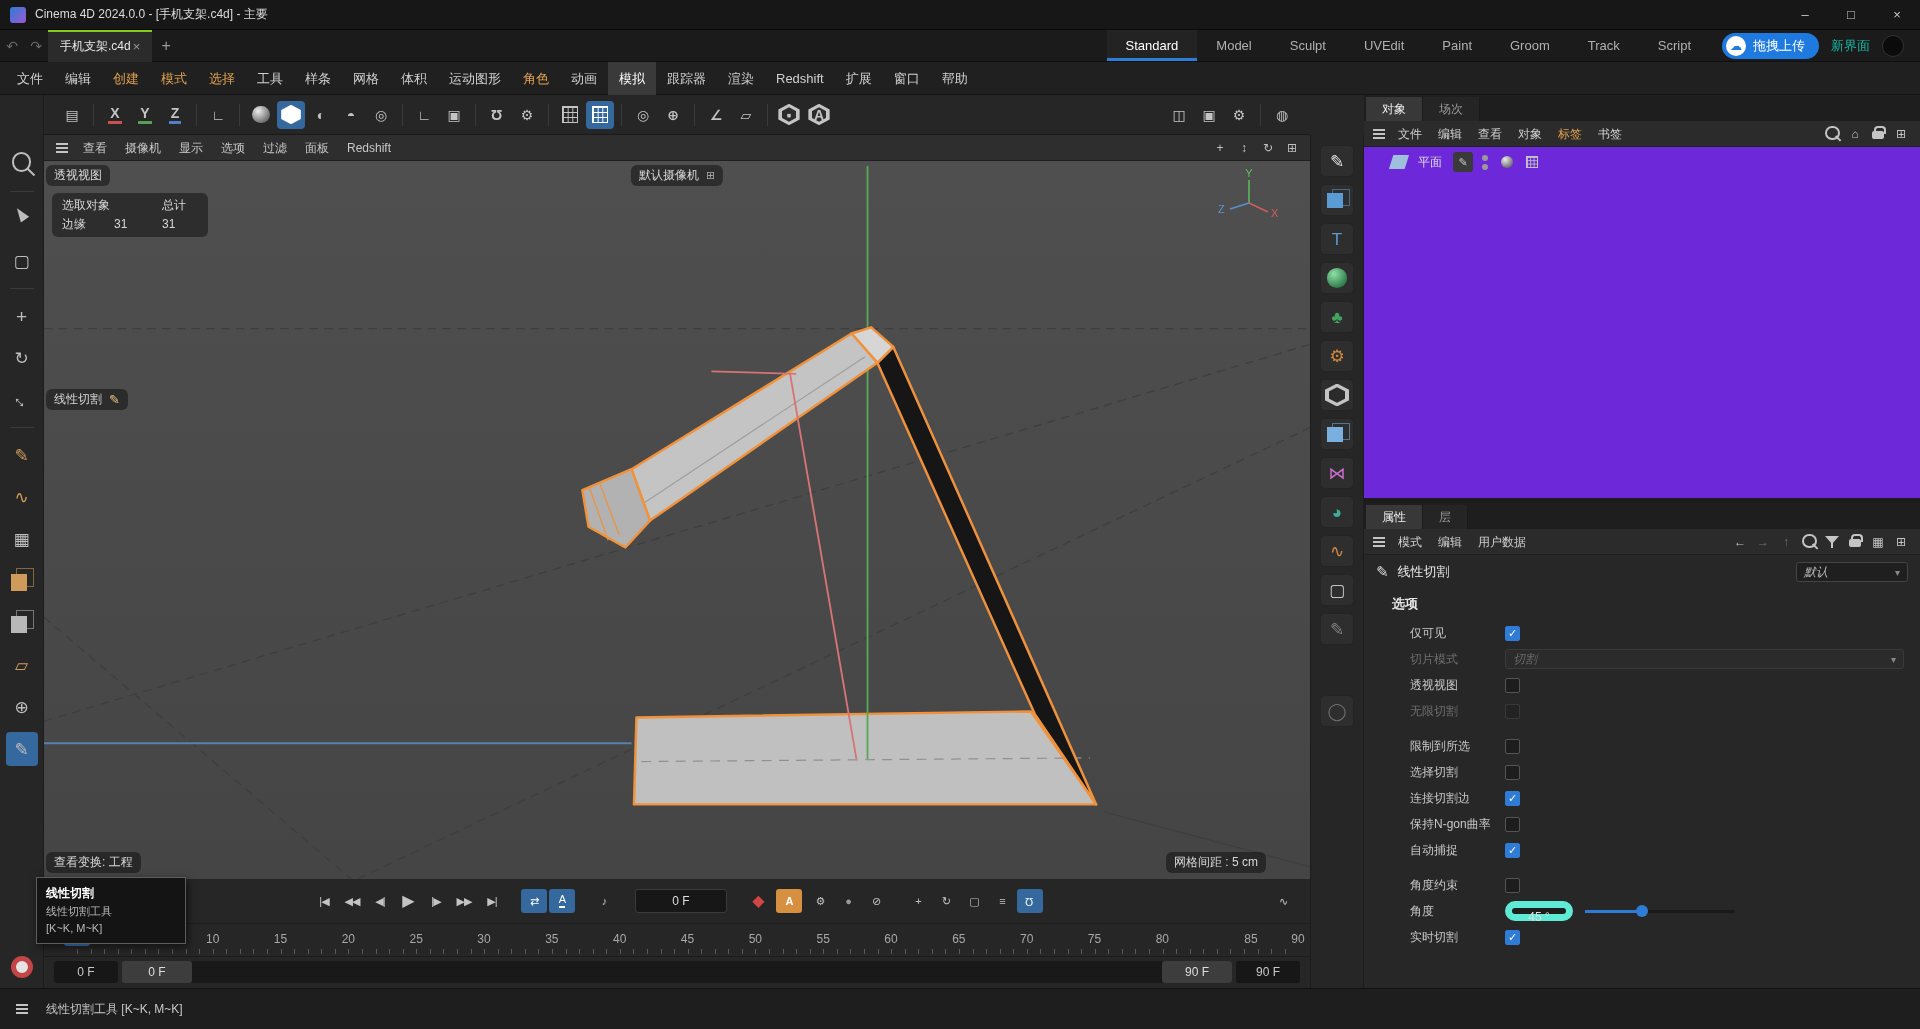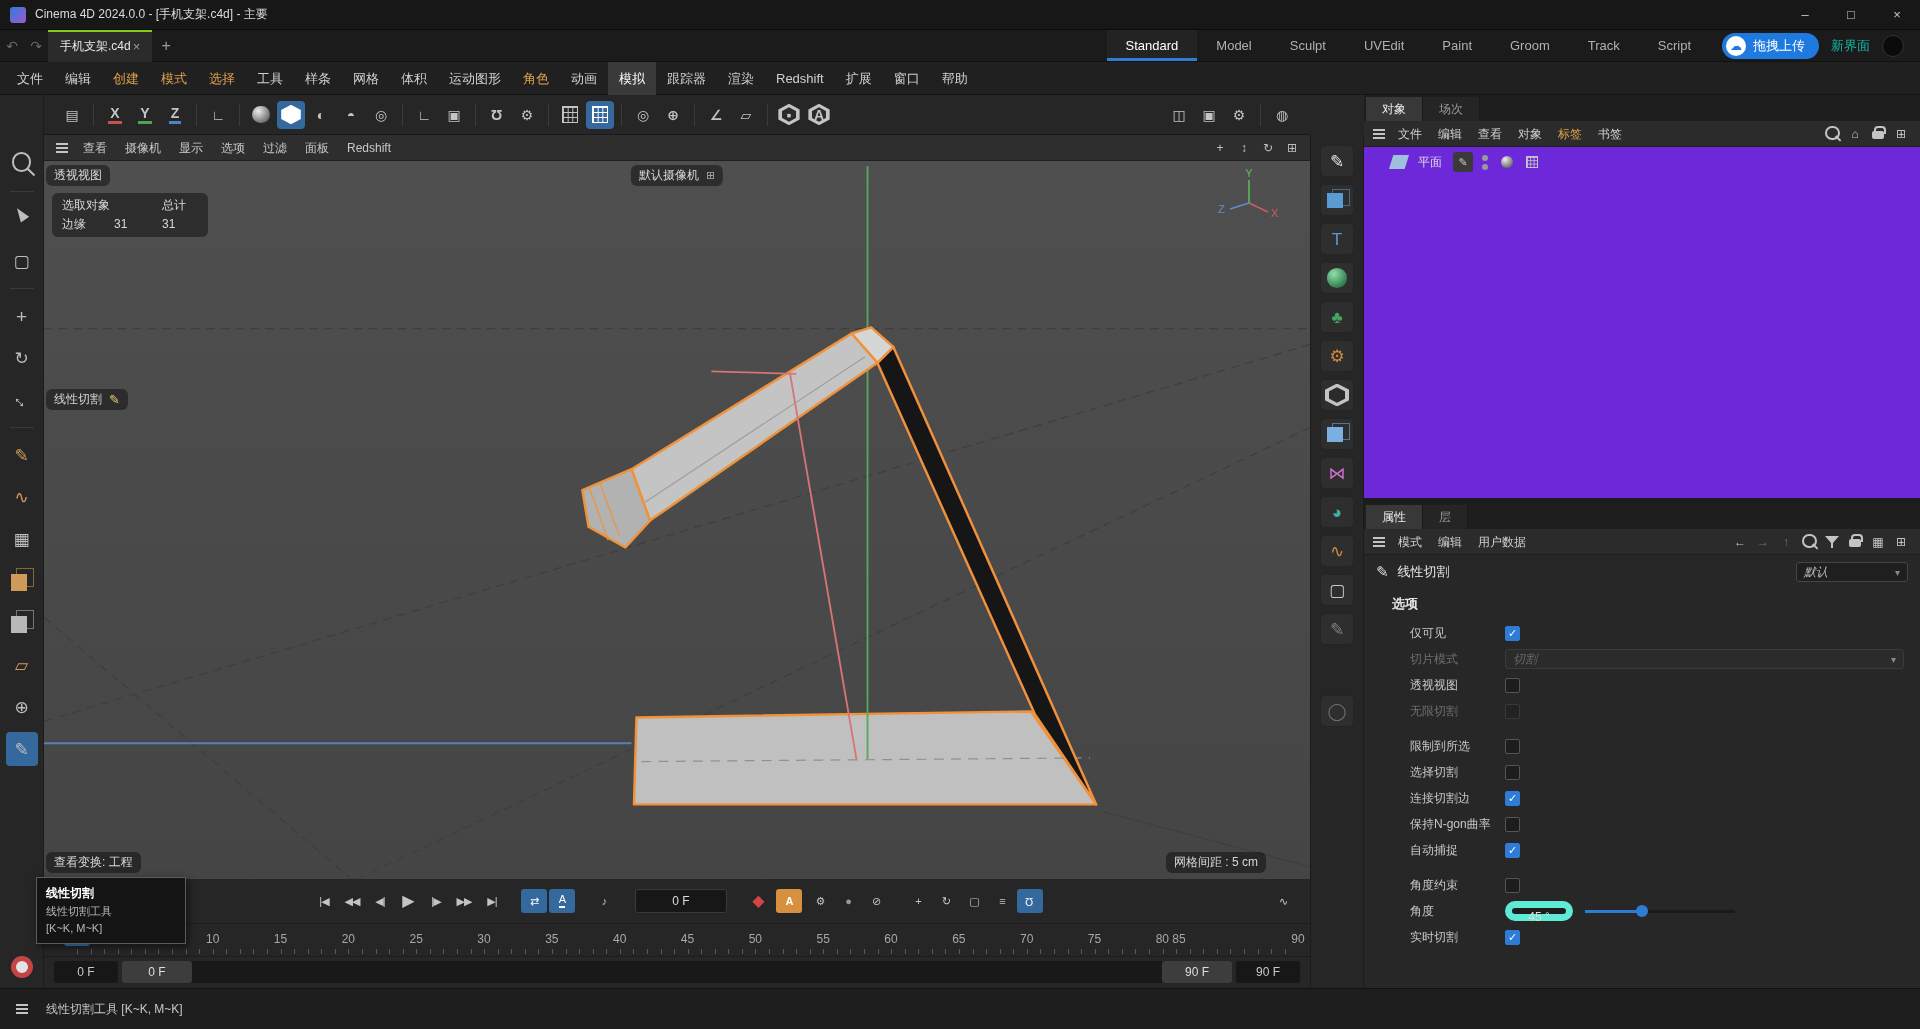--- a/index.html
+++ b/index.html
@@ -748,21 +748,21 @@
         <span class="tick-label" style="left: 507.833px;">35</span>
         <span class="tick-label" style="left: 575.667px;">40</span>
         <span class="tick-label" style="left: 643.5px;">45</span>
         <span class="tick-label" style="left: 711.333px;">50</span>
         <span class="tick-label" style="left: 779.167px;">55</span>
         <span class="tick-label" style="left: 847px;">60</span>
         <span class="tick-label" style="left: 914.833px;">65</span>
         <span class="tick-label" style="left: 982.667px;">70</span>
         <span class="tick-label" style="left: 1050.5px;">75</span>
         <span class="tick-label" style="left: 1118.33px;">80</span>
-        <span class="tick-label" style="left: 1135px;">85</span>
+        <span class="tick-label" style="left: 1207px;">85</span>
         <span class="tick-label" style="left: 1254px;">90</span>
       </div>
     <div class="tl-range">
       <span class="range-field">0 F</span>
       <div class="range-bar">
         <span class="range-handle">0 F</span>
         <span class="range-handle">90 F</span>
       </div>
       <span class="range-field">90 F</span>
     </div>

